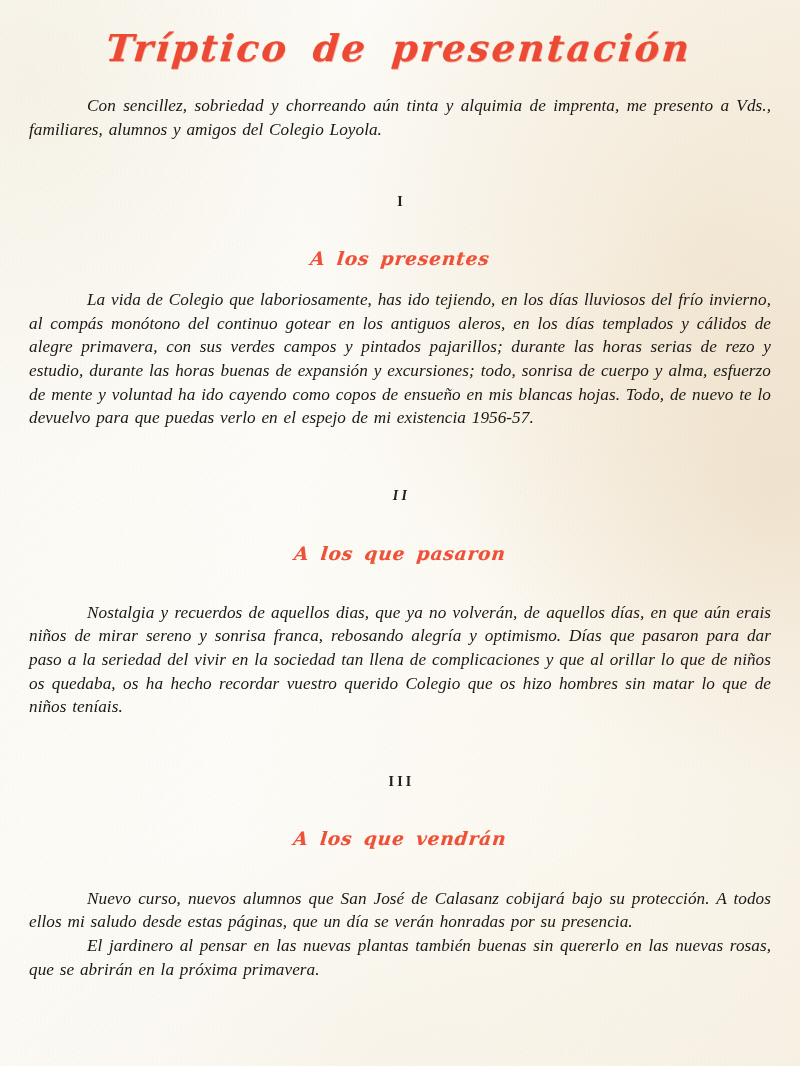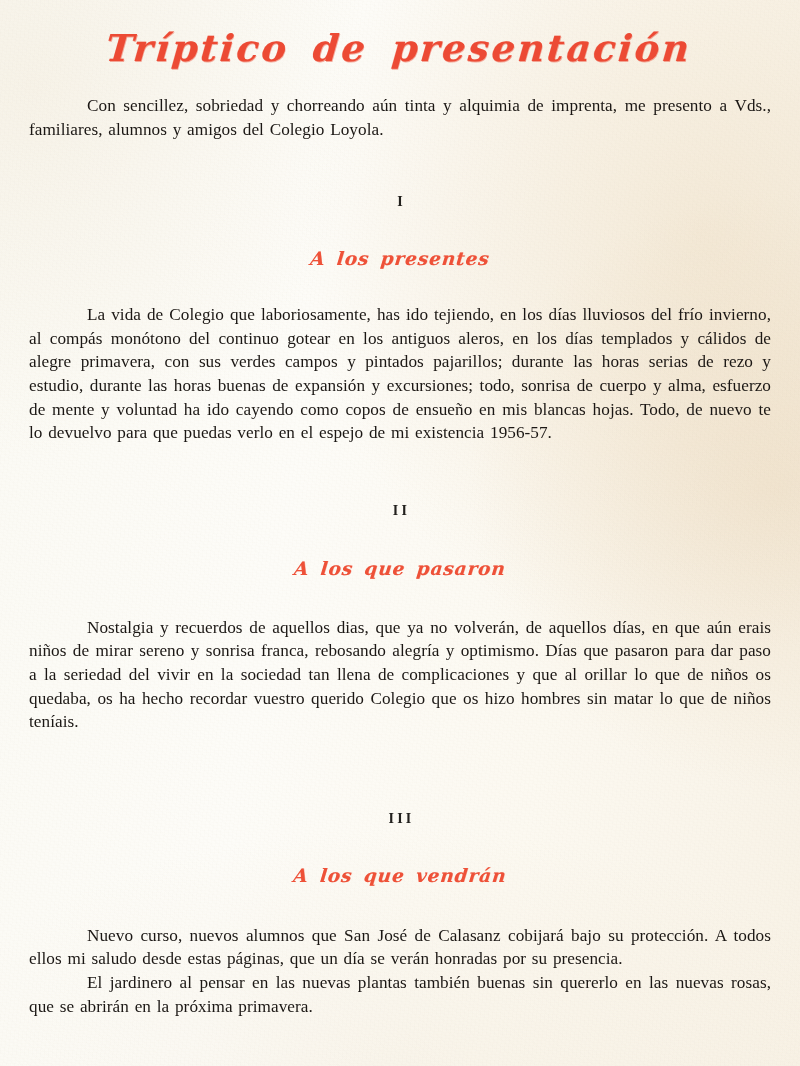--- a/index.html
+++ b/index.html
@@ -64,20 +64,21 @@
   .body-block {
     margin: 0 auto;
     width: 742px;
     padding: 0 0 0 0;
   }
   .body-block p {
     margin: 0;
     text-align: justify;
     text-justify: inter-word;
     text-indent: 58px;
+    font-style: italic;
     font-size: 17.2px;
     line-height: 23.6px;
     color: #1b1714;
     word-spacing: 1.4px;
     letter-spacing: .05px;
   }
 
   .intro { margin-top: 24px; }
 
   
@@ -98,27 +99,27 @@
     font-weight: bold;
     font-size: 18.5px;
     letter-spacing: .9px;
     word-spacing: 4px;
     transform: skewX(-6deg);
     text-shadow: 0.5px 0.4px 0 rgba(238,81,56,0.40);
   }
 
   .sec-1 .section-num      { margin-top: 53px; }
   .sec-1 .section-heading  { margin-top: 38px; }
-  .sec-1 .body-block       { margin-top: 34px; }
+  .sec-1 .body-block       { margin-top: 19px; }
 
-  .sec-2 .section-num      { margin-top: 58px; }
+  .sec-2 .section-num      { margin-top: 58px; font-style: italic; }
   .sec-2 .section-heading  { margin-top: 39px; }
   .sec-2 .body-block       { margin-top: 37px; }
 
-  .sec-3 .section-num      { margin-top: 77px; }
+  .sec-3 .section-num      { margin-top: 55px; }
   .sec-3 .section-heading  { margin-top: 38px; }
   .sec-3 .body-block       { margin-top: 38px; }
 </style>
 </head>
 <body>
 
 <div class="page"></div>
 <div class="grain"></div>
 
 <div class="content">

